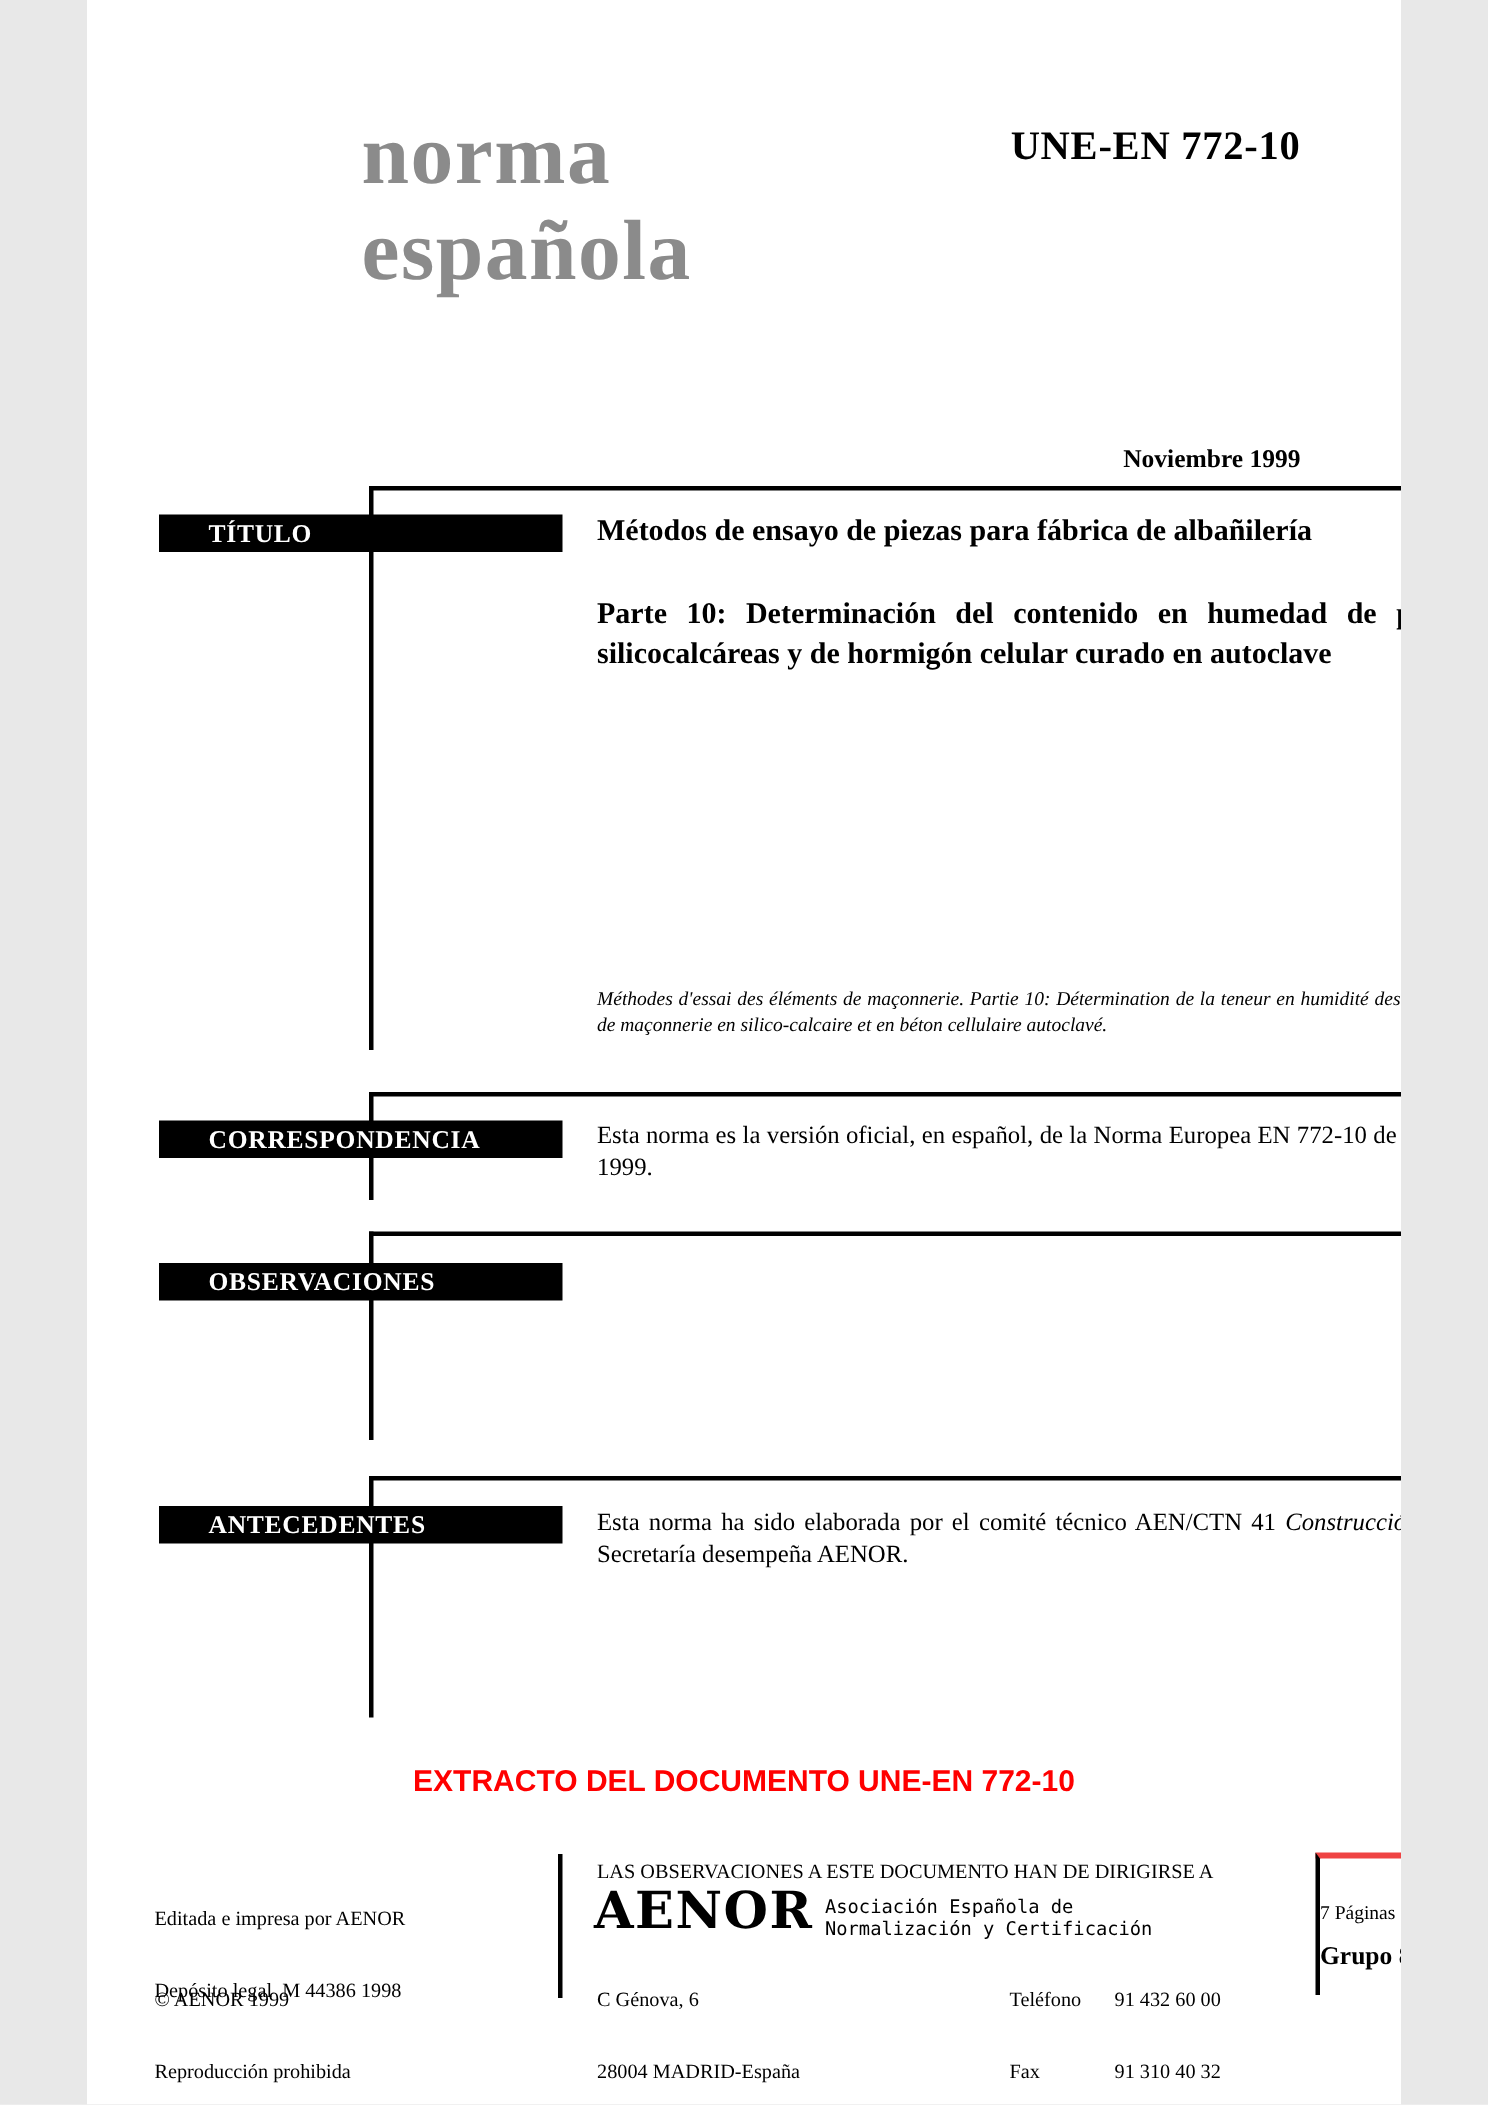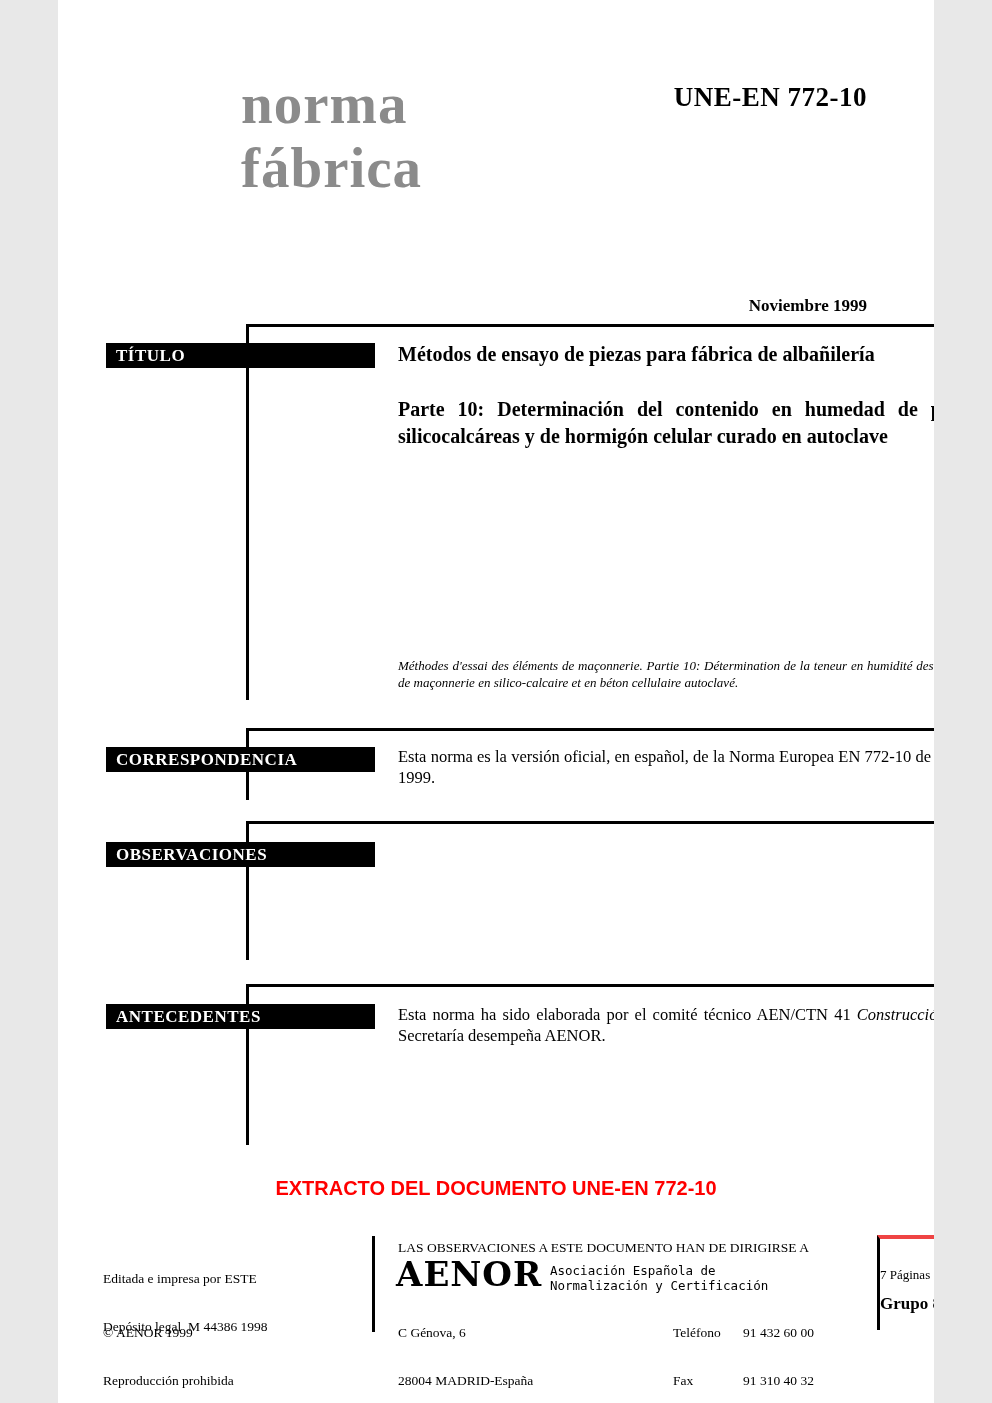--- a/index.html
+++ b/index.html
@@ -18,21 +18,21 @@
   }
   .date{
     position:absolute;right:67px;top:296px;
     font-size:17px;font-weight:bold;
   }
   .hrule{position:absolute;left:188px;width:737px;height:3px;background:#000;}
   .vrule{position:absolute;left:188px;width:3px;background:#000;}
   .seclabel{
     position:absolute;left:48px;width:269px;height:25px;box-sizing:border-box;
     background:#000;color:#fff;font-weight:bold;font-size:17px;
-    display:flex;align-items:center;padding-left:10px;letter-spacing:0.5px;
+    display:flex;align-items:center;padding-left:33px;letter-spacing:0.5px;
   }
   .coltext{position:absolute;left:340px;width:585px;}
   .title-main{top:343px;font-size:20px;font-weight:bold;}
   .title-part{top:396px;font-size:20px;font-weight:bold;line-height:27px;text-align:justify;}
   .lang{font-style:italic;font-size:13px;line-height:16.5px;text-align:justify;}
   .lang-en{top:612px;}
   .lang-fr{top:658px;}
   .secbody{font-size:16.5px;line-height:21px;text-align:justify;}
   .corr-text{top:746px;}
   .ant-text{top:1004px;}
@@ -64,21 +64,21 @@
   .pages-count{margin-top:28px;font-size:13px;}
   .pages-group{margin-top:11px;font-size:17px;font-weight:bold;}
 </style>
 </head>
 <body>
 
 <div class="page">
 
   <div class="logo">
     <div>norma</div>
-    <div>fábrica</div>
+    <div>española</div>
   </div>
   <div class="code">UNE-EN 772-10</div>
   <div class="date">Noviembre 1999</div>
 
   <div class="hrule" style="top:324px;"></div>
   <div class="vrule" style="top:324px;height:376px;"></div>
   <div class="seclabel" style="top:343px;">
     <span>TÍTULO</span>
   </div>
   <div class="coltext title-main">Métodos de ensayo de piezas para fábrica de albañilería</div>
@@ -101,21 +101,21 @@
   <div class="hrule" style="top:984px;"></div>
   <div class="vrule" style="top:984px;height:161px;"></div>
   <div class="seclabel" style="top:1004px;">
     <span>ANTECEDENTES</span>
   </div>
   <div class="coltext secbody ant-text"><span>Esta norma ha sido elaborada por el comité técnico AEN/CTN 41 </span><span class="ital">Construcción</span><span> cuya Secretaría desempeña AENOR.</span></div>
 
   <div class="extracto" id="extracto" style="color: rgb(255, 0, 0);">EXTRACTO DEL DOCUMENTO UNE-EN 772-10</div>
 
   <div class="foot foot-left-a">
-    <div>Editada e impresa por ESTE</div>
+    <div>Editada e impresa por AENOR</div>
     <div>Depósito legal  M 44386 1998</div>
   </div>
   <div class="foot foot-left-b">
     <div>© AENOR 1999</div>
     <div>Reproducción prohibida</div>
   </div>
 
   <div class="foot-divider"></div>
 
   <div class="foot-notice">LAS OBSERVACIONES A ESTE DOCUMENTO HAN DE DIRIGIRSE A</div>

